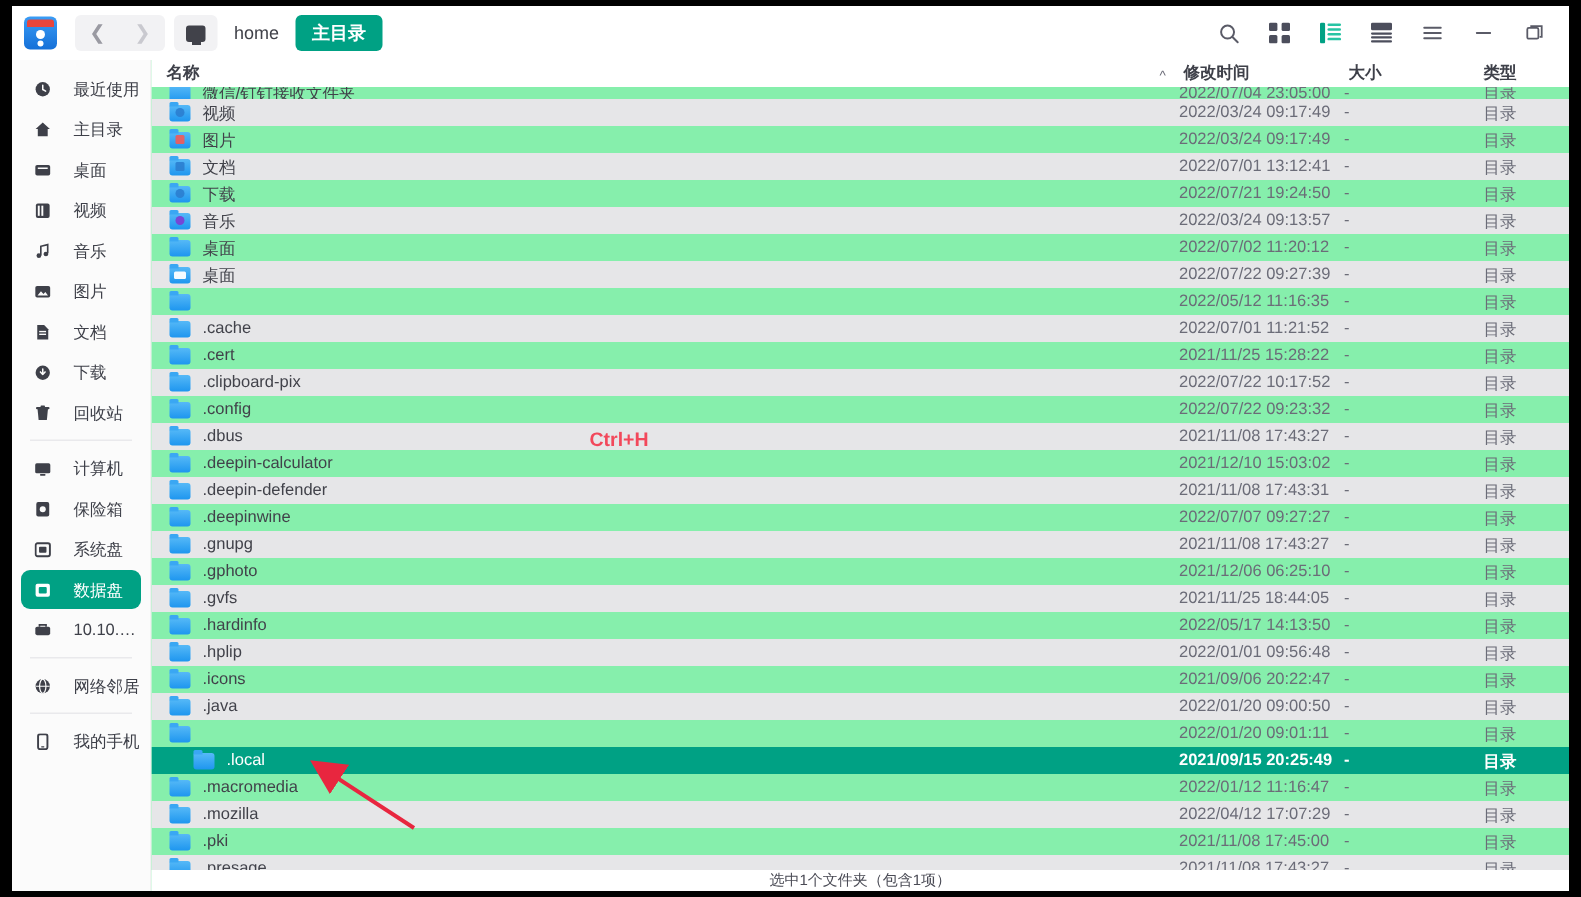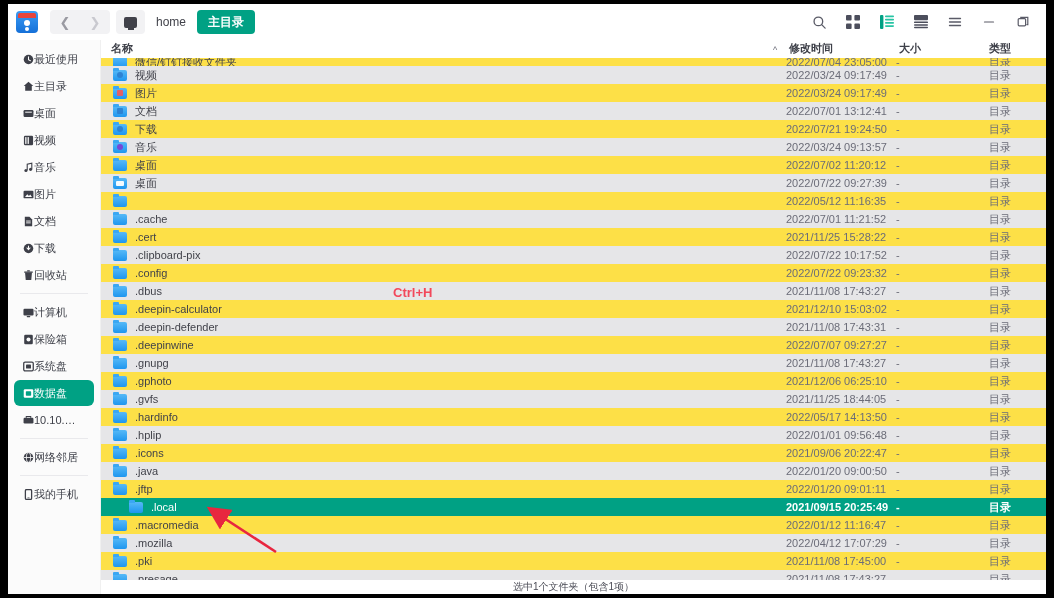--- a/index.html
+++ b/index.html
@@ -83,39 +83,39 @@
   
   .sidebar {
     width: 93px; flex: none;
     background: #fbfbfb;
     padding-top: 6px;
     border-right: 1px solid #f0f0f0;
   }
   .sb-item {
     height: 26px; margin: 0 6px 1px 6px;
     border-radius: 6px;
-    display:flex; align-items:center; gap:0;
+    display:flex; align-items:center; gap:15px;
     padding-left: 8px;
     font-size: 11px; color: #3e4049;
     white-space: nowrap;
   }
   .sb-item.sel { background: var(--accent); color:#fff; }
   .sb-item.sel .sb-ico { color:#fff; }
   .sb-ico {
     width: 12px; height: 12px; flex:none;
     color:#3e4049;
     display:flex; align-items:center; justify-content:center;
   }
   .sb-ico svg { display:block; }
   .sb-div {
     height:1px; background:#e9e9ec; margin: 5px 12px 5px 12px;
   }
 
   
-  .content { flex:1; display:flex; flex-direction:column; min-width:0; background:#fde047; }
+  .content { flex:1; display:flex; flex-direction:column; min-width:0; background:#86efac; }
   .listhead {
     height: 18px; flex:none; display:flex; align-items:flex-end;
     font-size: 11px; color:#3e4049; font-weight:bold;
     padding-bottom:2px;
     position:relative;
     background:#fff;
   }
   .lh-name { padding-left: 10px; }
   .lh-sort {
     position:absolute; left: 672px; bottom:3px; font-size:9px; color:#6b6c78; font-weight:normal;
@@ -593,21 +593,20 @@
           </div>
           <div class="row alt">
             <span class="r-ico "></span>
             <span class="r-name">.java</span>
             <span class="r-mtime">2022/01/20 09:00:50</span>
             <span class="r-size">-</span>
             <span class="r-type">目录</span>
           </div>
           <div class="row">
             <span class="r-ico "></span>
-            <span class="r-name">.jftp</span>
             <span class="r-mtime">2022/01/20 09:01:11</span>
             <span class="r-size">-</span>
             <span class="r-type">目录</span>
           </div>
           <div class="row sel">
             <span class="r-ico "></span>
             <span class="r-name">.local</span>
             <span class="r-mtime">2021/09/15 20:25:49</span>
             <span class="r-size">-</span>
             <span class="r-type">目录</span>

